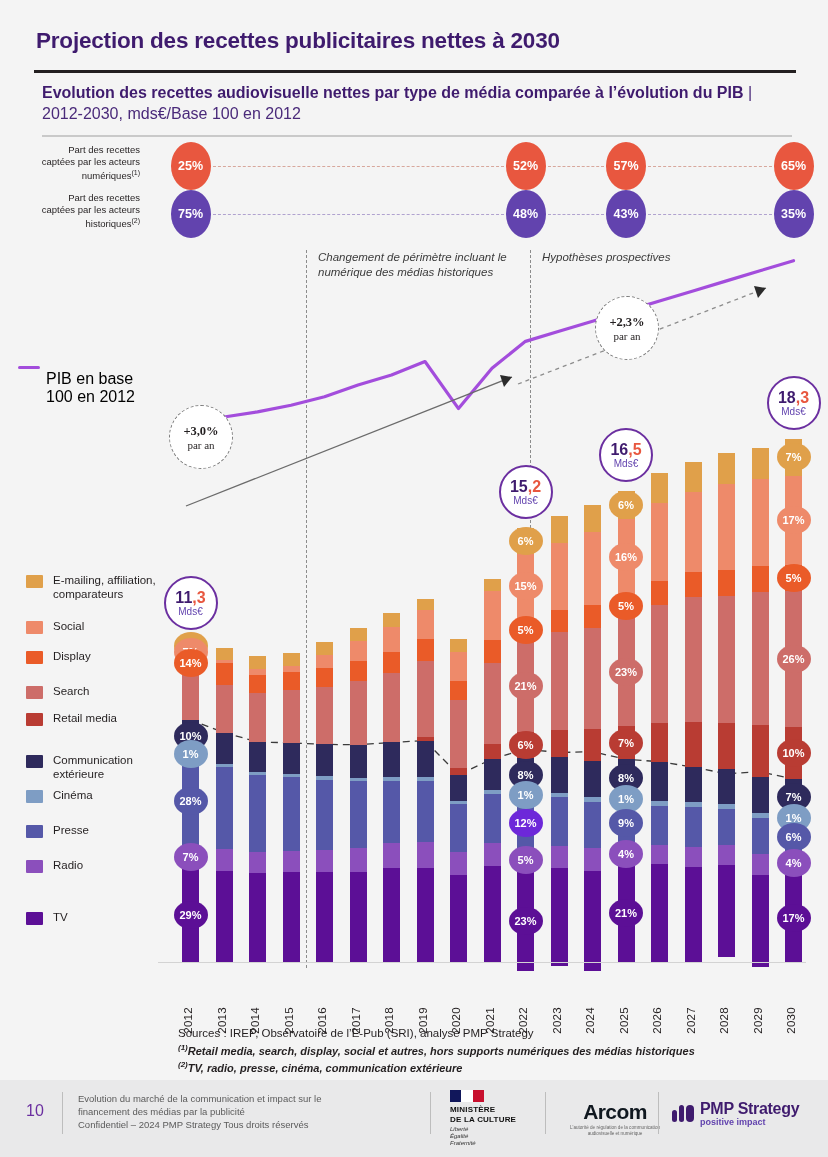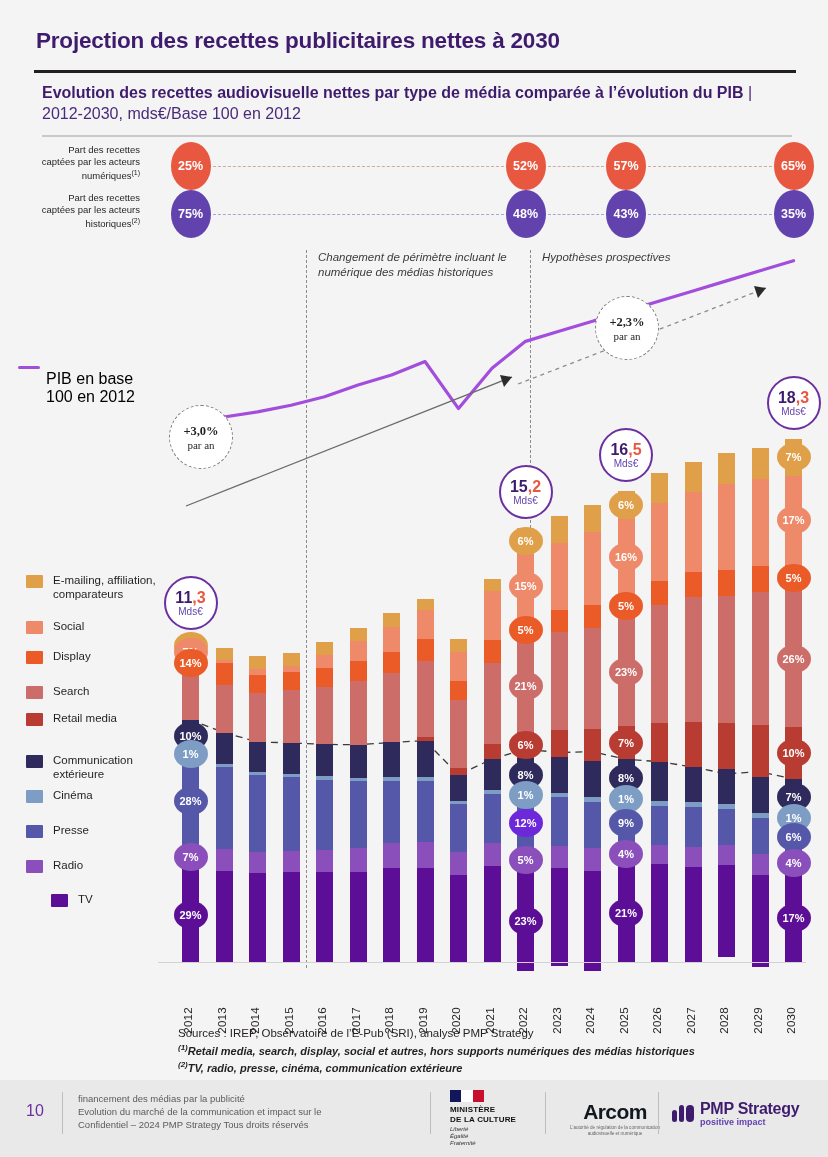--- a/index.html
+++ b/index.html
@@ -272,21 +272,21 @@
             <span class="leg-tx">Cinéma</span>
           </div>
           <div class="leg-item" style="top: 250px;">
             <span class="leg-sw" style="background: rgb(85, 88, 168);"></span>
             <span class="leg-tx">Presse</span>
           </div>
           <div class="leg-item" style="top: 285px;">
             <span class="leg-sw" style="background: rgb(139, 79, 188);"></span>
             <span class="leg-tx">Radio</span>
           </div>
-          <div class="leg-item" style="top: 319px; margin-left: 25px;">
+          <div class="leg-item" style="top: 337px;">
             <span class="leg-sw" style="background: rgb(92, 15, 150);"></span>
             <span class="leg-tx">TV</span>
           </div>
         </div>
 
       <div class="bars" id="bars-container">
           <div class="bar" style="left: 24px; height: 322.857px;">
             <div class="seg" style="height: 12.9143px; background: rgb(224, 160, 74);"></div>
             <div class="seg" style="height: 22.6px; background: rgb(234, 91, 40);"></div>
             <div class="seg" style="height: 45.2px; background: rgb(205, 109, 105);"></div>
@@ -587,22 +587,22 @@
       <div class="s1">Sources : IREP, Observatoire de l’E-Pub (SRI), analyse PMP Strategy</div>
       <div class="fn"><sup>(1)</sup><span>Retail media, search, display, social et autres, hors supports numériques des médias historiques</span></div>
       <div class="fn"><sup>(2)</sup><span>TV, radio, presse, cinéma, communication extérieure</span></div>
     </div>
   </div>
 
   <div class="footer">
     <div class="pagenum">10</div>
     <div class="fdiv"></div>
     <div class="ftext">
+      <div>Evolution du marché de la communication et impact sur le</div>
       <div>financement des médias par la publicité</div>
-      <div>Evolution du marché de la communication et impact sur le</div>
       <div>Confidentiel – 2024 PMP Strategy Tous droits réservés</div>
     </div>
     <div class="fdiv d2"></div>
     <div class="mincult">
       <div class="mc-flag">
           <i class="mc-b"></i>
           <i class="mc-w"></i>
           <i class="mc-r"></i>
         </div>
       <div class="mc-t">MINISTÈRE</div>

